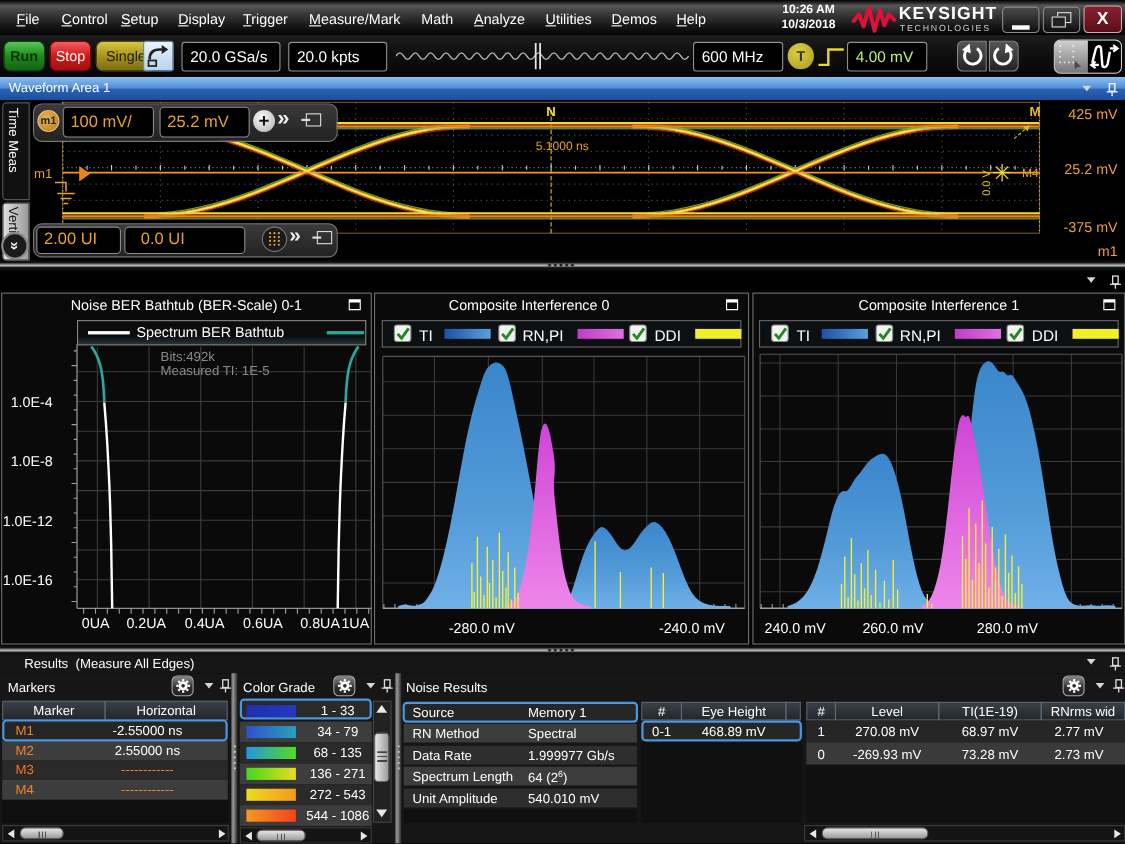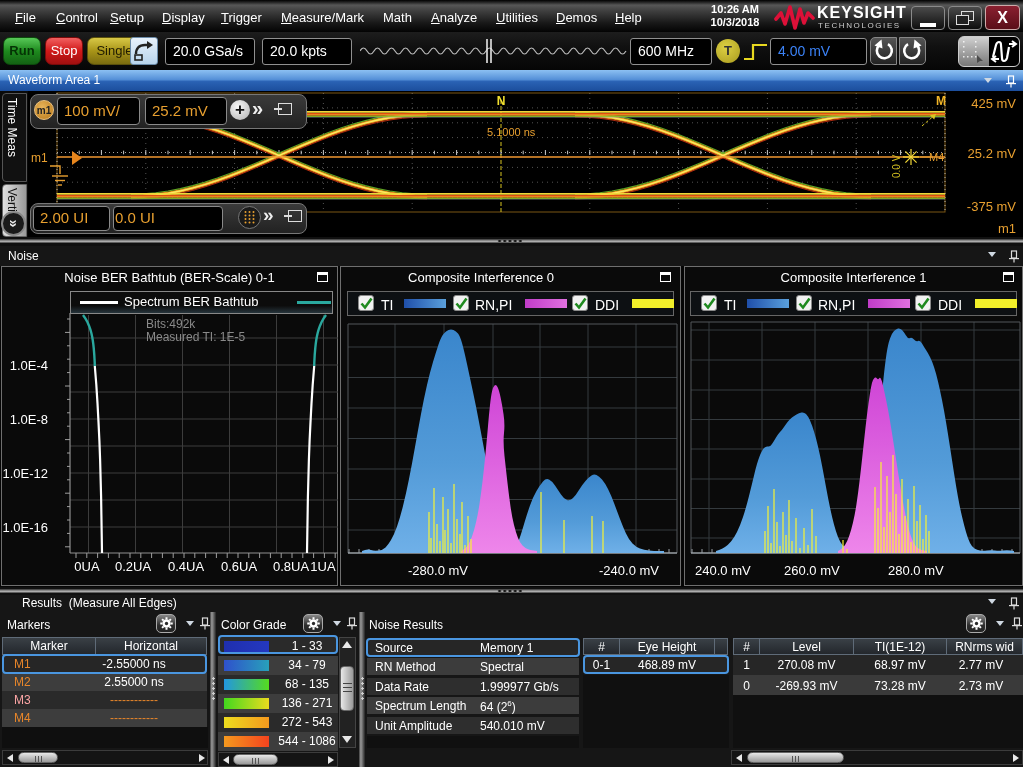--- a/index.html
+++ b/index.html
@@ -83,21 +83,21 @@
 <svg class="abs" style="left:360px;top:6px" width="270" height="26" viewBox="0 0 270 26">
 <path d="M0,13 q3.5,-6 7,0 t7,0 t7,0 t7,0 t7,0 t7,0 t7,0 t7,0 t7,0 t7,0 t7,0 t7,0 t7,0 t7,0 t7,0 t7,0 t7,0 t7,0 t7,0 t7,0 t7,0 t7,0 t7,0 t7,0 t7,0 t7,0 t7,0 t7,0 t7,0 t7,0 t7,0 t7,0 t7,0 t7,0 t7,0 t7,0 t7,0 t7,0" fill="none" stroke="#b8b8b8" stroke-width="1.2"></path>
 <line x1="127" y1="1" x2="127" y2="25" stroke="#e8e8e8" stroke-width="1.6"></line>
 <line x1="131" y1="1" x2="131" y2="25" stroke="#e8e8e8" stroke-width="1.6"></line>
 </svg>
 <div class="tfield" style="left:630px;width:82px">600 MHz</div>
 <div class="abs" style="left:716px;top:7px;width:24px;height:24px;border-radius:50%;background:radial-gradient(circle at 40% 35%,#ddd043,#a89a1e);color:#333;font-size:13px;font-weight:bold;text-align:center;line-height:24px">T</div>
 <svg class="abs" style="left:743px;top:10px" width="26" height="20" viewBox="0 0 26 20">
         <path d="M1,17 L10,17 L10,3 L24,3" fill="none" stroke="#e8d820" stroke-width="2.2"></path>
       </svg>
-<div class="tfield" style="left:770px;width:97px;color:#3b82f6">4.00 mV</div>
+<div class="tfield" style="left:770px;width:73px;color:#bef264">4.00 mV</div>
 <div class="abs" style="left:870px;top:5px;width:27px;height:28px;background:linear-gradient(180deg,#555,#222);border:1px solid #888;border-radius:5px 0 0 5px">
 <svg width="25" height="26" viewBox="0 0 25 26">
           <path d="M8.5,7 A7.5,7.5 0 1 0 17,6.2" fill="none" stroke="#fff" stroke-width="2.6"></path>
           <path d="M10.5,1.5 L3.5,7.5 L11.5,10.5 Z" fill="#fff"></path>
         </svg></div>
 <div class="abs" style="left:899px;top:5px;width:27px;height:28px;background:linear-gradient(180deg,#555,#222);border:1px solid #888;border-radius:0 5px 5px 0">
 <svg width="25" height="26" viewBox="0 0 25 26">
           <path d="M16.5,7 A7.5,7.5 0 1 1 8,6.2" fill="none" stroke="#fff" stroke-width="2.6"></path>
           <path d="M14.5,1.5 L21.5,7.5 L13.5,10.5 Z" fill="#fff"></path>
         </svg></div>
@@ -261,21 +261,21 @@
 <div class="abs" style="left:34px;top:100px;width:20px;height:20px;border-radius:50%;background:radial-gradient(circle at 40% 35%,#e8b45a,#b87818);border:1px solid #e8c080;color:#222;font-size:10px;font-weight:bold;text-align:center;line-height:20px;z-index:9">m1</div>
 <div class="field2" style="left:57px;top:97px;width:83px;height:28px;font-size:15px;line-height:26px;padding-left:6px;z-index:9">100 mV/</div>
 <div class="field2" style="left:145px;top:97px;width:82px;height:28px;font-size:15px;line-height:26px;padding-left:6px;z-index:9">25.2 mV</div>
 <div class="abs" style="left:230px;top:100px;width:20px;height:20px;border-radius:50%;background:radial-gradient(circle at 40% 35%,#f8f8f8,#b0b0b0);color:#111;font-size:17px;font-weight:bold;text-align:center;line-height:19px;z-index:9">+</div>
 <div class="abs" style="left:252px;top:97px;color:#eee;font-size:20px;font-weight:bold;z-index:9">»</div>
 <div class="abs" style="left:278px;top:103px;width:14px;height:12px;border:1.6px solid #ddd;z-index:9"></div>
 <div class="abs" style="left:274px;top:108px;width:8px;height:1.6px;background:#ddd;z-index:9"></div>
 
 <div class="ctlbar" style="left:30px;top:203px;width:277px;height:31px;z-index:8"></div>
 <div class="field2" style="left:33px;top:206px;width:77px;height:25px;font-size:15px;line-height:22px;padding-left:6px;z-index:9">2.00 UI</div>
-<div class="field2" style="left:113px;top:206px;width:110px;height:25px;font-size:15px;line-height:22px;padding-left:1px;z-index:9">0.0 UI</div>
+<div class="field2" style="left:113px;top:206px;width:110px;height:25px;font-size:15px;line-height:22px;padding-left:14px;z-index:9">0.0 UI</div>
 <div class="abs" style="left:238px;top:206px;width:23px;height:23px;border-radius:50%;background:#1a1a1a;border:1px solid #777;z-index:9">
 <svg width="21" height="21" viewBox="0 0 21 21">
         <g fill="#e8a030">
           <circle cx="6.5" cy="5" r="1"></circle>
           <circle cx="6.5" cy="8.5" r="1"></circle>
           <circle cx="6.5" cy="12" r="1"></circle>
           <circle cx="6.5" cy="15.5" r="1"></circle>
           <circle cx="10.5" cy="5" r="1"></circle>
           <circle cx="10.5" cy="8.5" r="1"></circle>
           <circle cx="10.5" cy="12" r="1"></circle>
@@ -292,21 +292,20 @@
 
 <div class="abs" style="left:956px;top:96px;width:60px;text-align:right;color:#e8a030;font-size:13px">425 mV</div>
 <div class="abs" style="left:956px;top:146px;width:60px;text-align:right;color:#e8a030;font-size:13px">25.2 mV</div>
 <div class="abs" style="left:956px;top:199px;width:60px;text-align:right;color:#e8a030;font-size:13px">-375 mV</div>
 <div class="abs" style="left:956px;top:221px;width:60px;text-align:right;color:#e8a030;font-size:13px">m1</div>
 
 <div class="splitter" style="top:237px;height:9px">
       <div class="sbar"></div>
       <div class="sdots" style="left:497px;top:2px"></div>
     </div>
-<div class="hdrbar" style="top:246px;height:20px;line-height:20px;padding-left:8px">Noise</div>
 <div style="position:absolute;left:988px;top:252px;width:0;height:0;border-left:4.5px solid transparent;border-right:4.5px solid transparent;border-top:5.5px solid #cfd8e2"></div>
 <svg style="position:absolute;left:1008px;top:250px" width="12" height="13" viewBox="0 0 12 13">
       <g stroke="#dddddd" stroke-width="1.2" fill="none">
         <rect x="3.5" y="1" width="5" height="7"></rect>
         <line x1="1" y1="8.6" x2="11" y2="8.6"></line>
         <line x1="6" y1="9" x2="6" y2="12.5"></line>
       </g>
     </svg>
 
 <div class="abs" style="left:0;top:266px;width:1023px;height:321px;background:#050505"></div>
@@ -685,21 +684,21 @@
 <div class="thead" style="left:95px;top:637px;width:112px;height:18px">Horizontal</div>
 <div class="abs" style="left:2px;top:655px;width:205px;height:18px;background:#262626"></div>
 <div class="abs" style="left:2px;top:673px;width:205px;height:18px;background:#3d3d3d"></div>
 <div class="abs" style="left:2px;top:691px;width:205px;height:18px;background:#2a2a2a"></div>
 <div class="abs" style="left:2px;top:709px;width:205px;height:18px;background:#3d3d3d"></div>
 <div class="selrow" style="left:2px;top:654px;width:205px;height:20px"></div>
 <div class="cell" style="left:14px;top:657px;color:#e8862a">M1</div>
 <div class="cell" style="left:78px;top:657px;width:112px;text-align:center">-2.55000 ns</div>
 <div class="cell" style="left:14px;top:675px;color:#e8862a">M2</div>
 <div class="cell" style="left:78px;top:675px;width:112px;text-align:center">2.55000 ns</div>
-<div class="cell" style="left:14px;top:693px;color:#fca5a5">M3</div>
+<div class="cell" style="left:14px;top:693px;color:#f97316">M3</div>
 <div class="cell" style="left:78px;top:693px;width:112px;text-align:center;color:#e8862a">------------</div>
 <div class="cell" style="left:14px;top:711px;color:#e8862a">M4</div>
 <div class="cell" style="left:78px;top:711px;width:112px;text-align:center;color:#e8862a">------------</div>
 <div class="sb" style="left:2px;top:750px;width:206px">
 <div class="larr" style="left:4px;top:3px"></div>
 <div class="sbthumb" style="left:15px;width:40px">
         <div class="grip" style="left:16px"></div>
       </div>
 <div class="rarr" style="left:196px;top:3px"></div>
     </div>
@@ -805,21 +804,21 @@
 <div class="thead" style="left:583px;top:638px;width:37px;height:17px">#</div>
 <div class="thead" style="left:619px;top:638px;width:96px;height:17px">Eye Height</div>
 <div class="thead" style="left:714px;top:638px;width:14px;height:17px"></div>
 <div class="abs" style="left:583px;top:656px;width:145px;height:17px;background:#262626"></div>
 <div class="selrow" style="left:583px;top:655px;width:146px;height:19px"></div>
 <div class="cell" style="left:583px;top:658px;width:37px;text-align:center">0-1</div>
 <div class="cell" style="left:619px;top:658px;width:96px;text-align:center">468.89 mV</div>
 
 <div class="thead" style="left:733px;top:638px;width:27px;height:17px">#</div>
 <div class="thead" style="left:759px;top:638px;width:95px;height:17px">Level</div>
-<div class="thead" style="left:853px;top:638px;width:94px;height:17px">TI(1E-12)</div>
+<div class="thead" style="left:853px;top:638px;width:94px;height:17px">TI(1E-19)</div>
 <div class="thead" style="left:946px;top:638px;width:77px;height:17px">RNrms wid</div>
 <div class="abs" style="left:733px;top:655px;width:290px;height:20px;background:#262626"></div>
 <div class="abs" style="left:733px;top:675px;width:290px;height:20px;background:#3a3a3a"></div>
 <div class="cell" style="left:733px;top:658px;width:27px;text-align:center">1</div>
 <div class="cell" style="left:759px;top:658px;width:95px;text-align:center">270.08 mV</div>
 <div class="cell" style="left:853px;top:658px;width:94px;text-align:center">68.97 mV</div>
 <div class="cell" style="left:946px;top:658px;width:70px;text-align:center">2.77 mV</div>
 <div class="cell" style="left:733px;top:679px;width:27px;text-align:center">0</div>
 <div class="cell" style="left:759px;top:679px;width:95px;text-align:center">-269.93 mV</div>
 <div class="cell" style="left:853px;top:679px;width:94px;text-align:center">73.28 mV</div>

